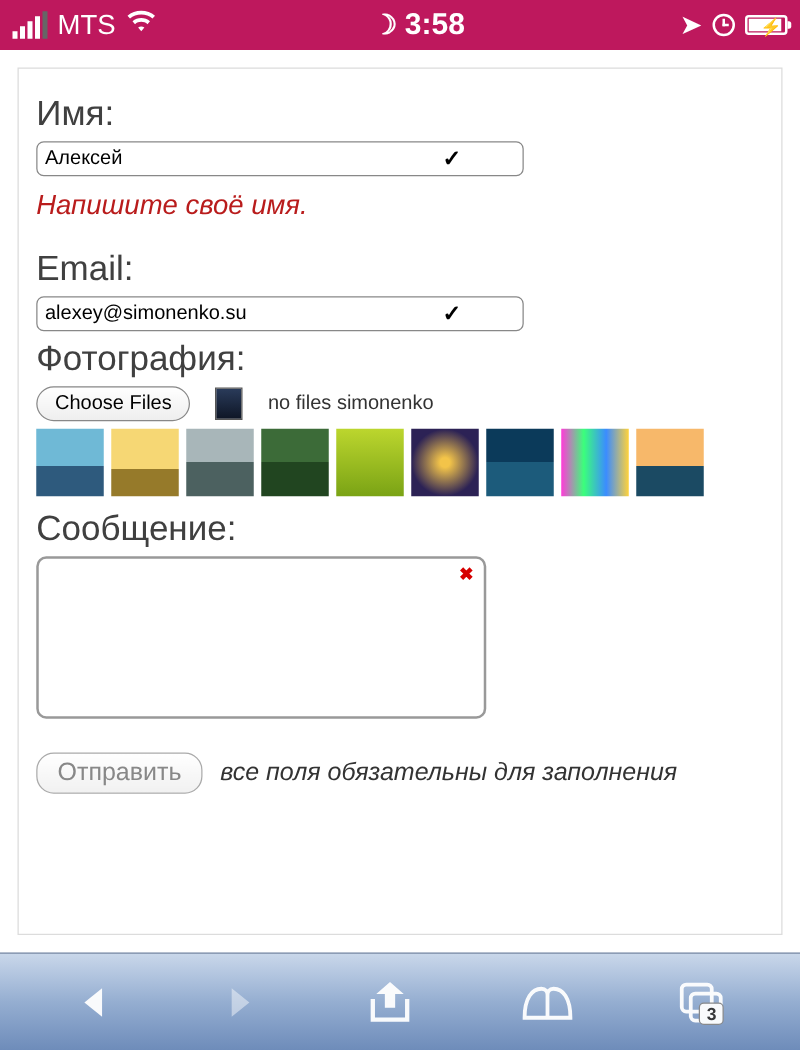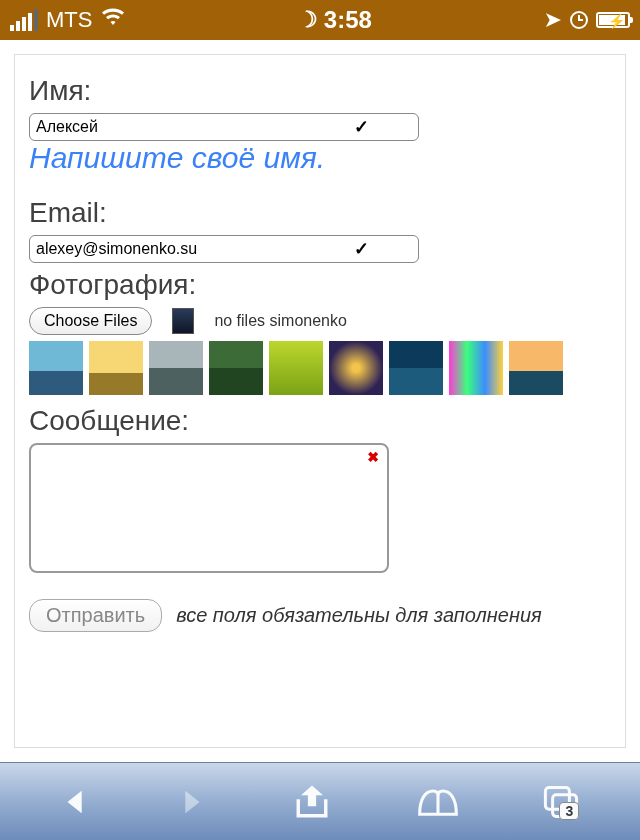--- a/index.html
+++ b/index.html
@@ -6,21 +6,21 @@
     body {
       font-family: "Helvetica Neue", Arial, sans-serif;
       width: 640px;
       height: 840px;
       overflow: hidden;
       background: #fff;
     }
     
     .statusbar {
       height: 40px;
-      background: #a16207;
+      background: #be185d;
       color: #fff;
       display: flex;
       align-items: center;
       padding: 0 10px;
       font-size: 22px;
       font-weight: 500;
     }
     .sb-left, .sb-right { display: flex; align-items: center; gap: 8px; }
     .sb-center { flex: 1; text-align: center; display: flex; align-items: center; justify-content: center; gap: 6px; font-size: 24px; font-weight: bold;}
     .sb-right { margin-left: auto; }
@@ -71,22 +71,23 @@
       font-size: 16px;
       position: relative;
     }
     .input-wrap { position: relative; width: 348px; }
     .checkmark {
       position: absolute; right: 8px; top: 50%; transform: translateY(-50%);
       font-size: 18px; color:#000; font-weight:bold;
     }
     .hint {
       font-style: italic;
-      font-size: 30px;
-      color: #3b82f6;
+      font-size: 22px;
+      color: #b91c1c;
+      margin-top: 10px;
       margin-bottom: 22px;
     }
     .file-row { display: flex; align-items: center; gap: 20px; margin-bottom: 6px;}
     .choose-btn {
       border: 1px solid #888; border-radius: 14px;
       padding: 4px 14px; font-size: 16px; background: linear-gradient(#fff,#eee);
     }
     .tiny-thumb {
       width: 22px; height: 26px; background: linear-gradient(180deg,#2a3b5a,#0e1626);
       border:1px solid #555;

